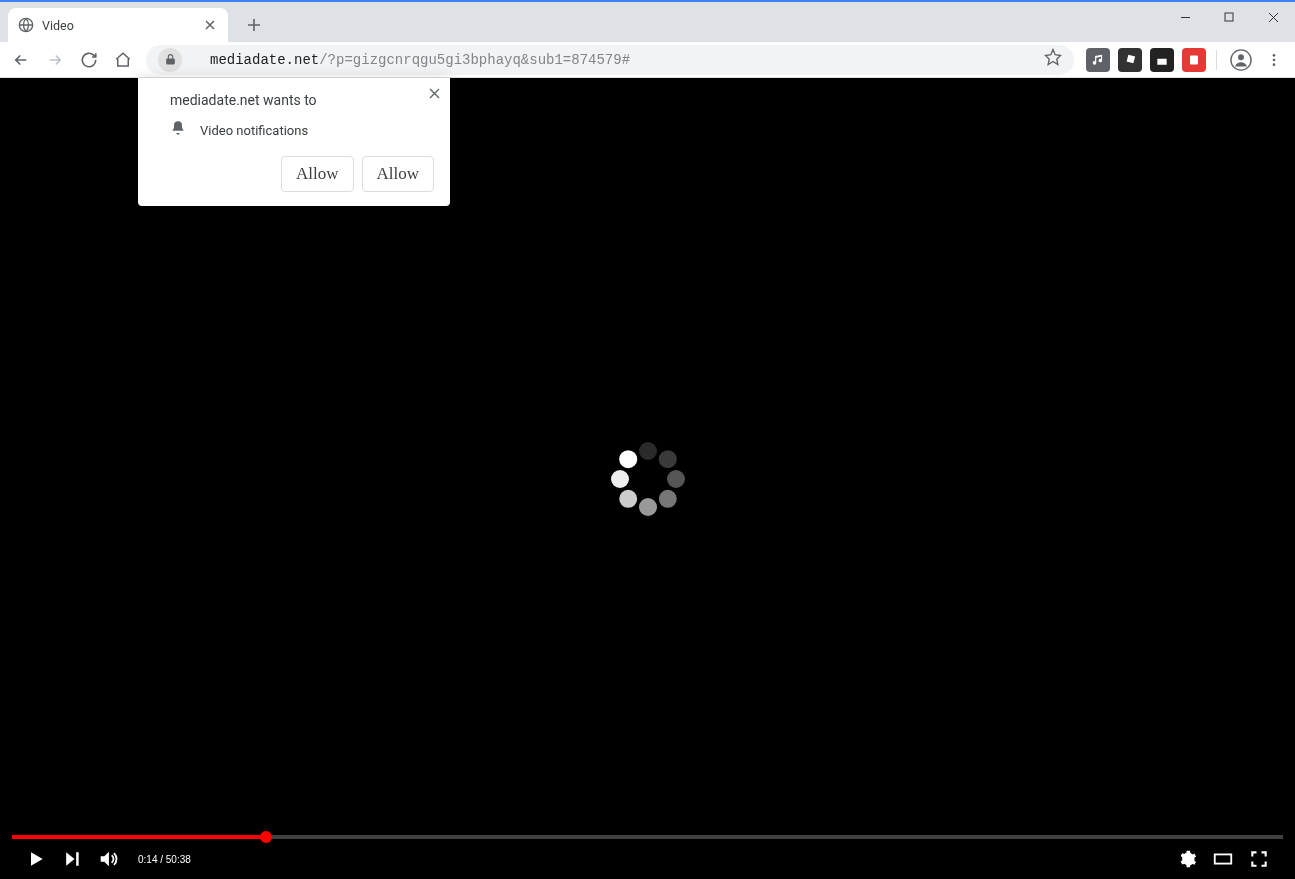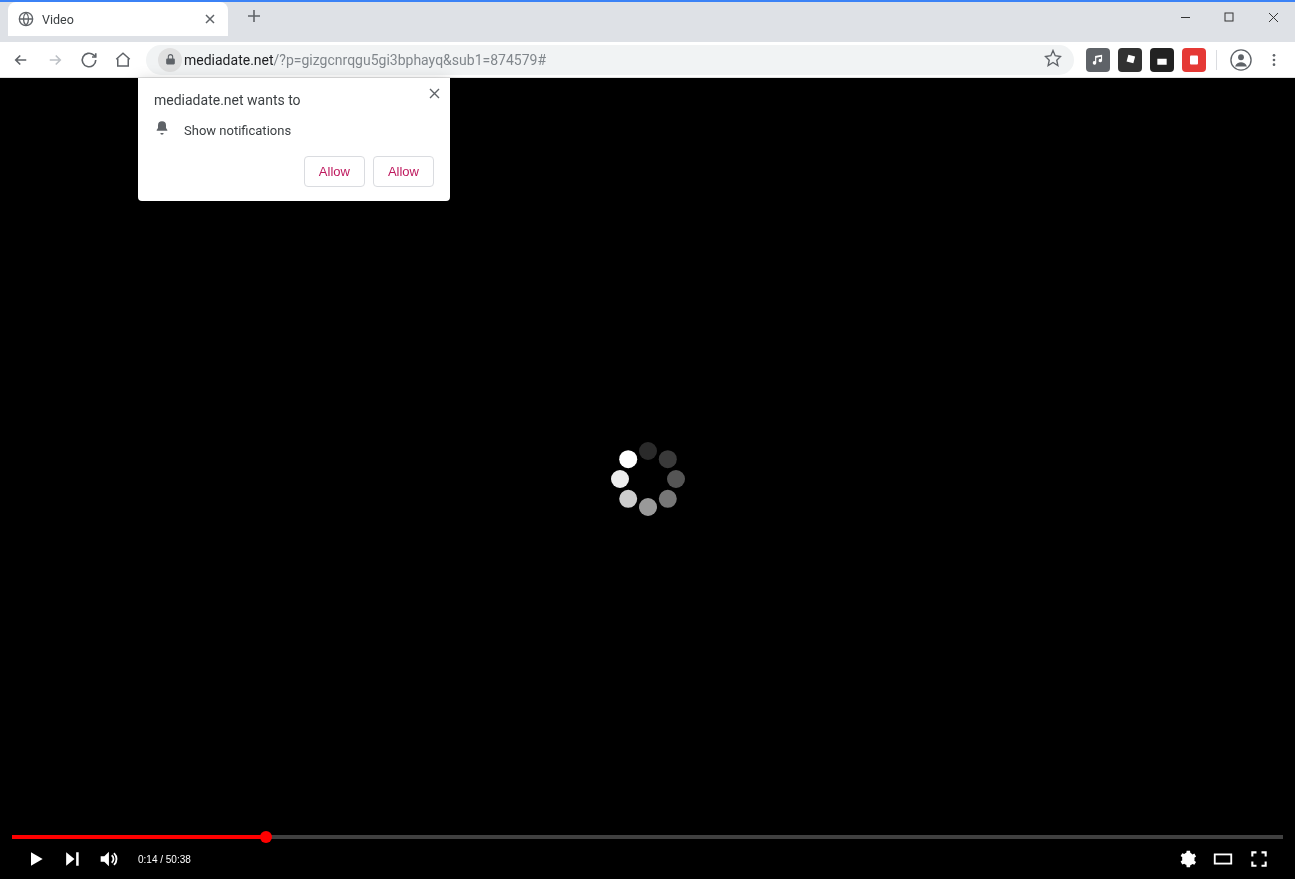--- a/index.html
+++ b/index.html
@@ -14,20 +14,21 @@
   
   .titlebar {
     height: 2px;
     background: #3b82f6;
   }
   
   .tabstrip {
     height: 40px;
     background: #dee1e6;
     display: flex;
+    align-items: flex-end;
     position: relative;
   }
   .tab {
     display: flex;
     align-items: center;
     background: #fff;
     height: 34px;
     margin-left: 8px;
     padding: 0 10px;
     border-top-left-radius: 8px;
@@ -92,22 +93,23 @@
   }
   .nav-btn.disabled { color:#bdc1c6; cursor:default; }
   .omnibox {
     flex:1;
     height: 30px;
     background:#f1f3f4;
     border-radius: 15px;
     display:flex;
     align-items:center;
     padding: 0 12px;
-    gap: 2px;
+    gap: 28px;
     margin: 3px 4px;
+    font-family: Liberation Mono, monospace;
   }
   .lock-chip {
     width: 24px; height:24px;
     background:#e0e0e0;
     border-radius:50%;
     display:flex; align-items:center; justify-content:center;
     color:#5f6368;
   }
   .url {
     font-size: 14px;
@@ -152,21 +154,21 @@
   }
   
   .perm-popup {
     position:absolute;
     top: 0px;
     left: 138px;
     width: 312px;
     background:#fff;
     border-radius: 0 0 4px 4px;
     box-shadow: 0 4px 16px rgba(0,0,0,0.25);
-    padding: 14px 16px 14px 16px;
+    padding: 14px 16px 14px 32px;
     z-index: 100;
   }
   .perm-popup .perm-title {
     font-size: 14px;
     color:#3c4043;
     margin-bottom: 12px;
   }
   .perm-popup .perm-close {
     position:absolute;
     top: 8px; right: 10px;
@@ -179,25 +181,26 @@
     margin-bottom: 16px;
   }
   .perm-row .bell { color:#5f6368; }
   .perm-row .perm-text { font-size: 13px; color:#3c4043; }
   .perm-actions {
     display:flex; justify-content:flex-end; gap: 8px;
   }
   .perm-btn {
     border:1px solid #dadce0;
     background:#fff;
-    color:#be185d;
-    font-size: 13px;
+    color:#404040;
+    font-size: 17px;
     padding: 7px 14px;
     border-radius:4px;
     cursor:pointer;
+    font-family:Liberation Serif, serif;
   }
   
   .spinner {
     position:absolute;
     left: 50%; top: 50%;
     width: 78px; height: 78px;
     margin-left:-39px; margin-top:-39px;
   }
   .spinner .dot {
     position:absolute;
@@ -375,21 +378,21 @@
           <path d="M1 1l9 9M10 1l-9 9" stroke="#5f6368" stroke-width="1.4"></path>
         </svg>
     </div>
     <div class="perm-title">mediadate.net wants to</div>
     <div class="perm-row">
       <span class="bell">
         <svg width="16" height="16" viewBox="0 0 24 24" fill="#5f6368">
             <path d="M12 2a6 6 0 00-6 6v4l-2 3v1h16v-1l-2-3V8a6 6 0 00-6-6zm0 20a2.5 2.5 0 002.5-2.5h-5A2.5 2.5 0 0012 22z"></path>
           </svg>
       </span>
-      <span class="perm-text">Show notifications</span>
+      <span class="perm-text">Video notifications</span>
     </div>
     <div class="perm-actions">
       <button class="perm-btn">Allow</button>
       <button class="perm-btn">Allow</button>
     </div>
   </div>
 
   <div class="spinner">
     <div class="dot" style="transform: rotate(0deg)   translate(0,-28px); background:#2a2a2a;"></div>
     <div class="dot" style="transform: rotate(45deg)  translate(0,-28px); background:#3a3a3a;"></div>

